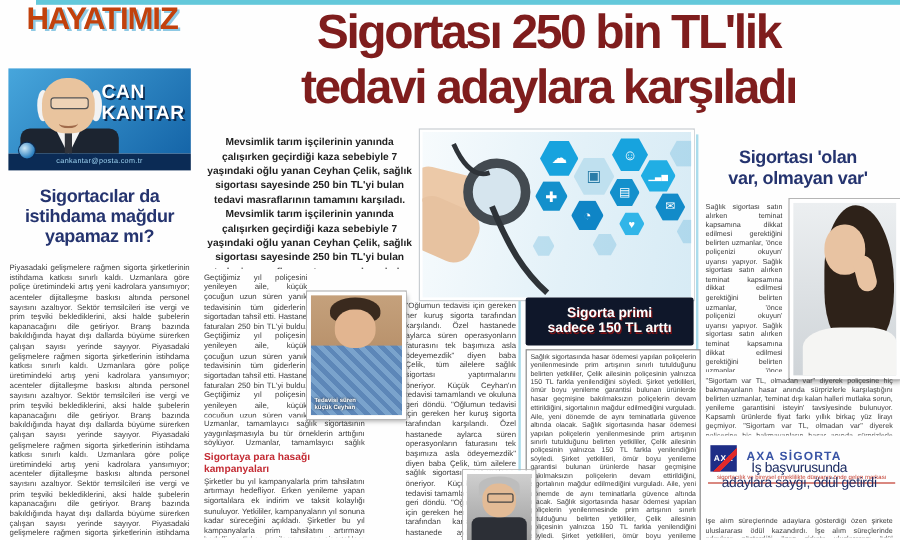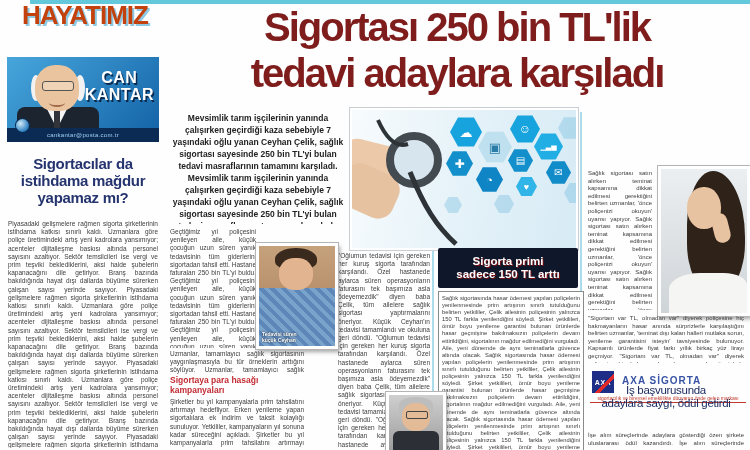--- a/index.html
+++ b/index.html
@@ -8,21 +8,21 @@
   .abs{position:absolute;}
   .pre{white-space:pre-line;}
   
   .toprule{left:30px;top:0;width:720px;height:4px;background:#63c8da;}
   .vrule{width:2px;background:#aadcec;}
   
   .mast{left:6px;top:2px;width:158px;text-align:center;color:#c2410c;font-weight:700;
         font-size:26px;line-height:26px;letter-spacing:-1px;
         text-shadow:2px 2px 0 rgba(130,195,225,.9);}
   .banner{left:7px;top:57px;width:152px;height:71px;background:linear-gradient(135deg,#47a6dc,#1565a8);overflow:hidden;}
-  .author{position:absolute;right:5px;top:12px;text-align:center;color:#fff;font-weight:900;
+  .author{position:absolute;right:5px;top:12px;text-align:left;color:#fff;font-weight:900;
           font-size:16px;line-height:17px;letter-spacing:.5px;text-shadow:1.5px 1.5px 0 #0a2a50;}
   .emailstrip{left:7px;top:128px;width:152px;height:14px;background:#0b2b55;color:#9fd4f2;
               font-size:6px;line-height:14px;text-align:center;letter-spacing:.3px;}
   .strip-logo{left:16px;top:119px;width:13px;height:13px;border-radius:50%;
               background:radial-gradient(circle at 35% 35%,#cfe9f7,#2a7fc0 70%);box-shadow:0 0 0 1px #0b2b55;}
   
   .ck-head{left:28px;top:8px;width:44px;height:46px;background:#e9c49e;border-radius:46% 46% 42% 42%;}
   .ck-hairL{left:24px;top:18px;width:10px;height:26px;background:#f2f2f2;border-radius:50%;}
   .ck-hairR{left:68px;top:18px;width:10px;height:26px;background:#f2f2f2;border-radius:50%;}
   .ck-glasses{left:35px;top:24px;width:30px;height:8px;border:1.5px solid #555;border-radius:3px;background:rgba(255,255,255,.25);}
@@ -176,20 +176,22 @@
 sadece 150 TL arttı</div>
   <div class="abs tiny primbody">Sağlık sigortasında hasar ödemesi yapılan poliçelerin yenilenmesinde prim artışının sınırlı tutulduğunu belirten yetkililer, Çelik ailesinin poliçesinin yalnızca 150 TL farkla yenilendiğini söyledi. Şirket yetkilileri, ömür boyu yenileme garantisi bulunan ürünlerde hasar geçmişine bakılmaksızın poliçelerin devam ettirildiğini, sigortalının mağdur edilmediğini vurguladı. Aile, yeni dönemde de aynı teminatlarla güvence altında olacak. Sağlık sigortasında hasar ödemesi yapılan poliçelerin yenilenmesinde prim artışının sınırlı tutulduğunu belirten yetkililer, Çelik ailesinin poliçesinin yalnızca 150 TL farkla yenilendiğini söyledi. Şirket yetkilileri, ömür boyu yenileme garantisi bulunan ürünlerde hasar geçmişine bakılmaksızın poliçelerin devam ettirildiğini, sigortalının mağdur edilmediğini vurguladı. Aile, yeni dönemde de aynı teminatlarla güvence altında olacak. Sağlık sigortasında hasar ödemesi yapılan poliçelerin yenilenmesinde prim artışının sınırlı tutulduğunu belirten yetkililer, Çelik ailesinin poliçesinin yalnızca 150 TL farkla yenilendiğini söyledi. Şirket yetkilileri, ömür boyu yenileme garantisi bulunan ürünlerde hasar geçmişine bakılmaksızın poliçelerin devam ettirildiğini, sigortalının mağdur edilmediğini vurguladı. Aile, yeni dönemde de aynı teminatlarla güvence altında olacak.</div>
 
   <div class="abs photo oldman">
     <div class="om-suit"></div>
     <div class="om-hair"></div>
     <div class="om-face"></div>
     <div class="om-glass"></div>
   </div>
 
+  <div class="abs rhead pre">Sigortası 'olan
+var, olmayan var'</div>
   <div class="abs tiny r1">Sağlık sigortası satın alırken teminat kapsamına dikkat edilmesi gerektiğini belirten uzmanlar, 'önce poliçenizi okuyun' uyarısı yapıyor. Sağlık sigortası satın alırken teminat kapsamına dikkat edilmesi gerektiğini belirten uzmanlar, 'önce poliçenizi okuyun' uyarısı yapıyor. Sağlık sigortası satın alırken teminat kapsamına dikkat edilmesi gerektiğini belirten uzmanlar, 'önce poliçenizi okuyun' uyarısı yapıyor.</div>
   <div class="abs photo woman">
     <div class="wm-hair"></div>
     <div class="wm-face"></div>
     <div class="wm-hand"></div>
     <div class="wm-top"></div>
   </div>
   <div class="abs tiny r2">"Sigortam var TL, olmadan var" diyerek poliçesine hiç bakmayanların hasar anında sürprizlerle karşılaştığını belirten uzmanlar, 'teminat dışı kalan halleri mutlaka sorun, yenileme garantisini isteyin' tavsiyesinde bulunuyor. Kapsamlı ürünlerde fiyat farkı yıllık birkaç yüz lirayı geçmiyor. "Sigortam var TL, olmadan var" diyerek poliçesine hiç bakmayanların hasar anında sürprizlerle karşılaştığını belirten uzmanlar, 'teminat dışı kalan halleri mutlaka sorun, yenileme garantisini isteyin' tavsiyesinde bulunuyor. Kapsamlı ürünlerde fiyat farkı yıllık birkaç yüz lirayı geçmiyor.</div>
 
   <div class="abs axalogo">

